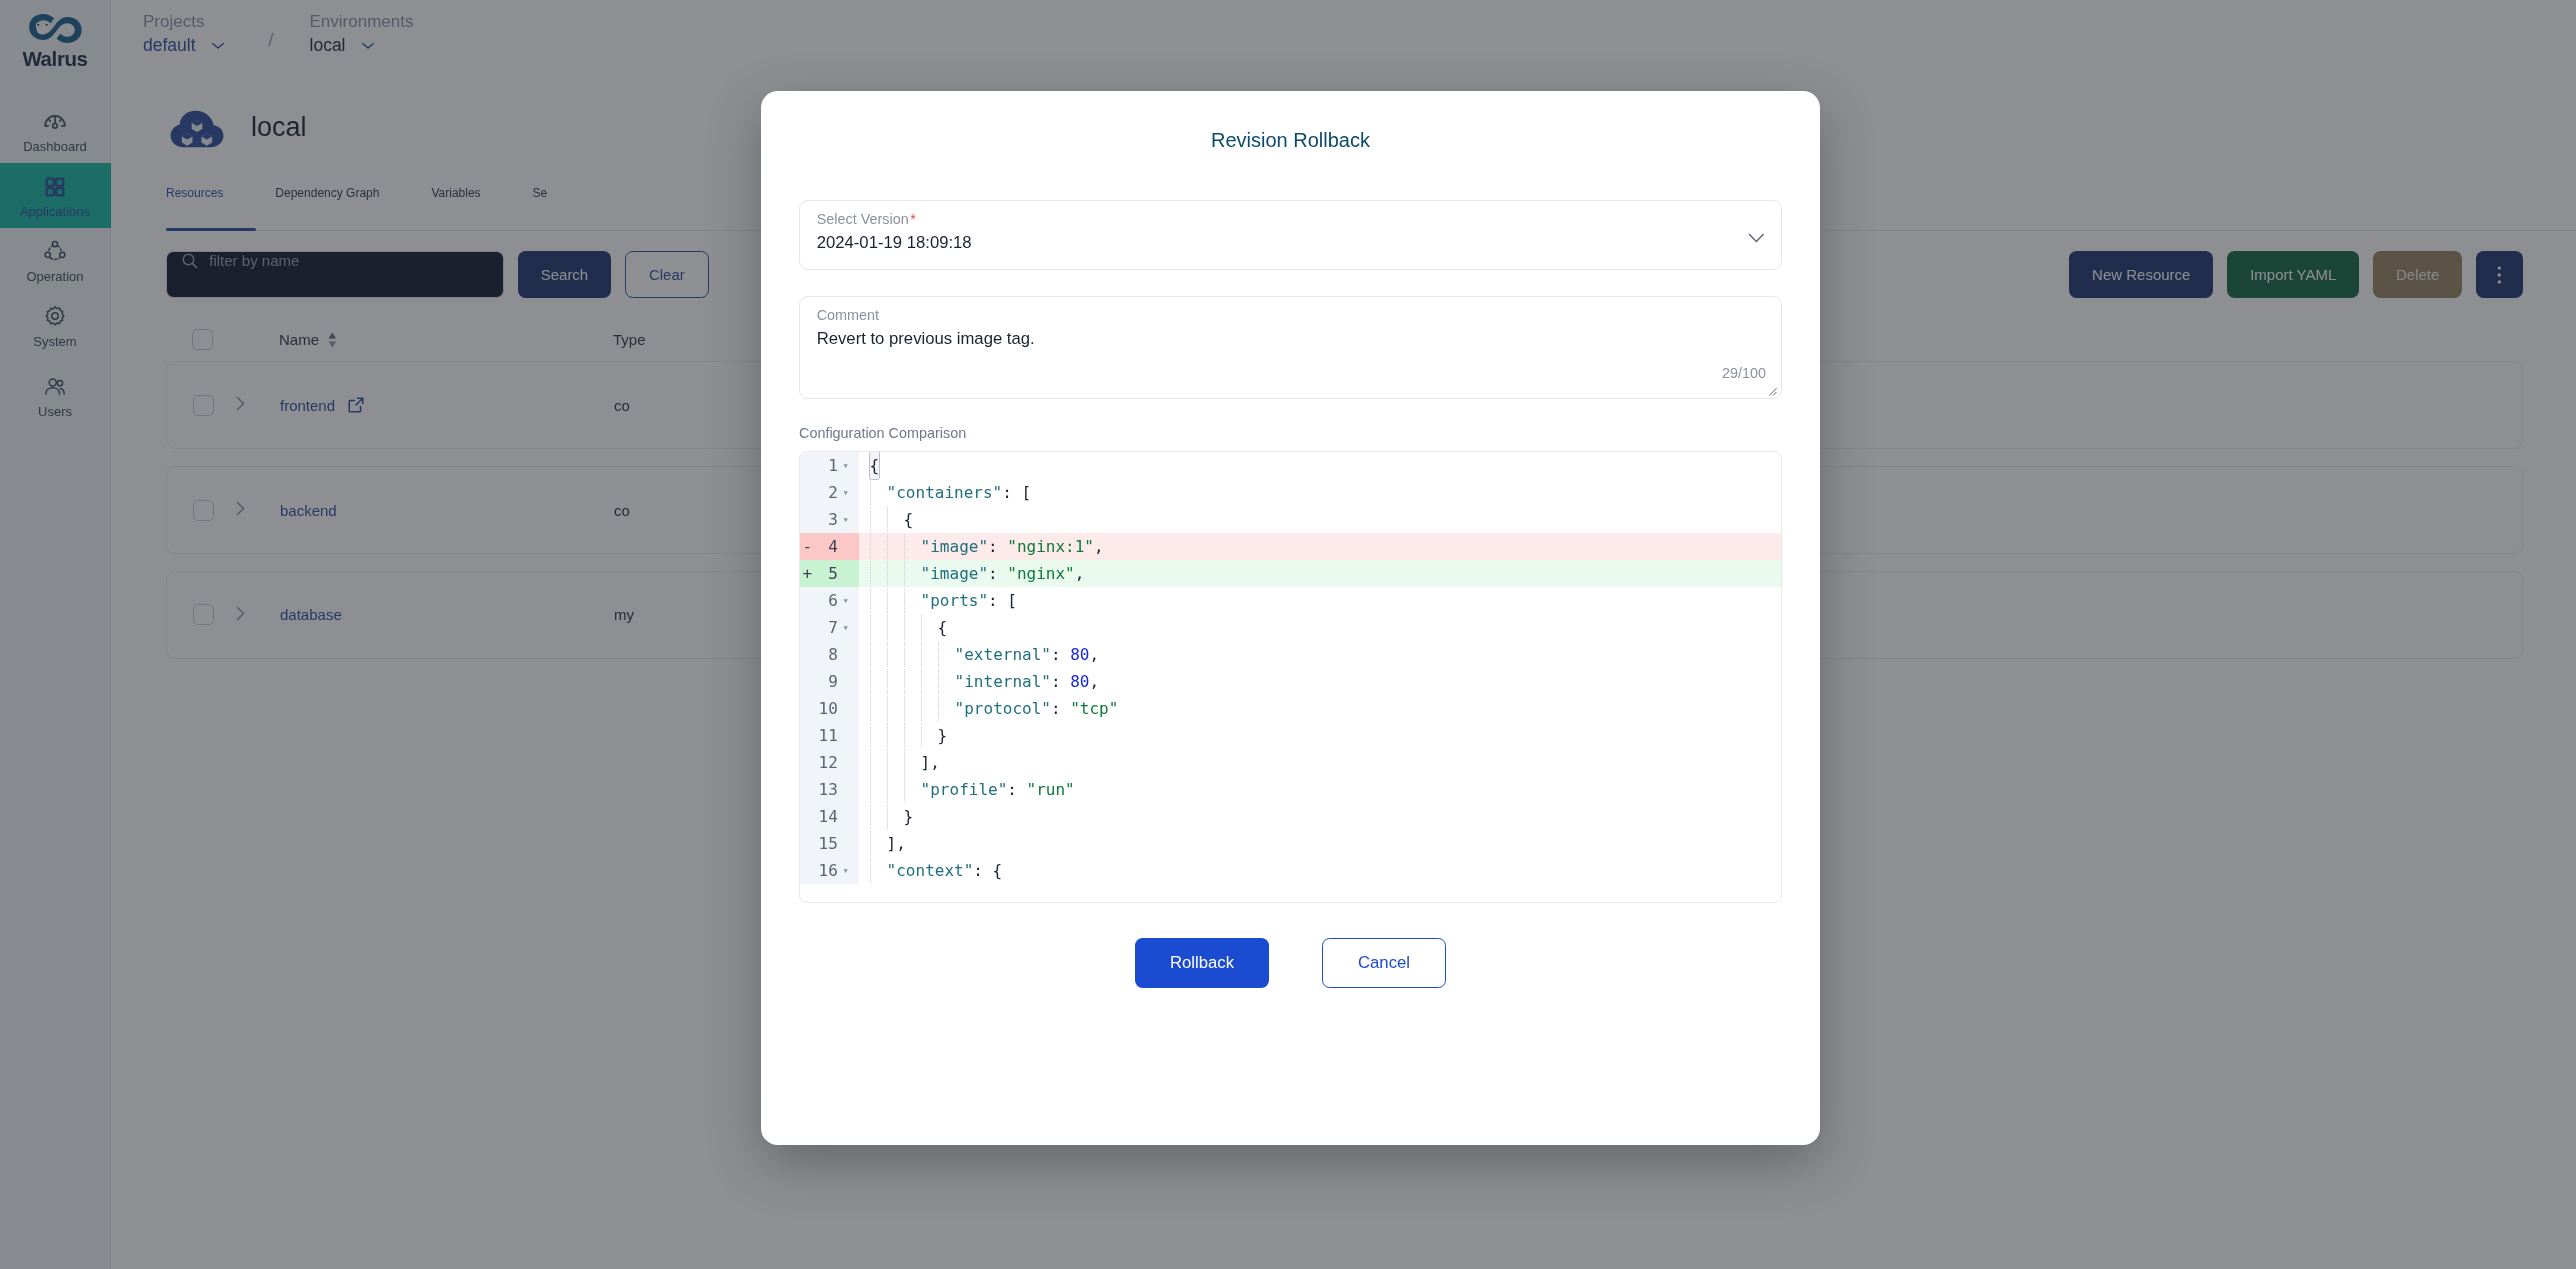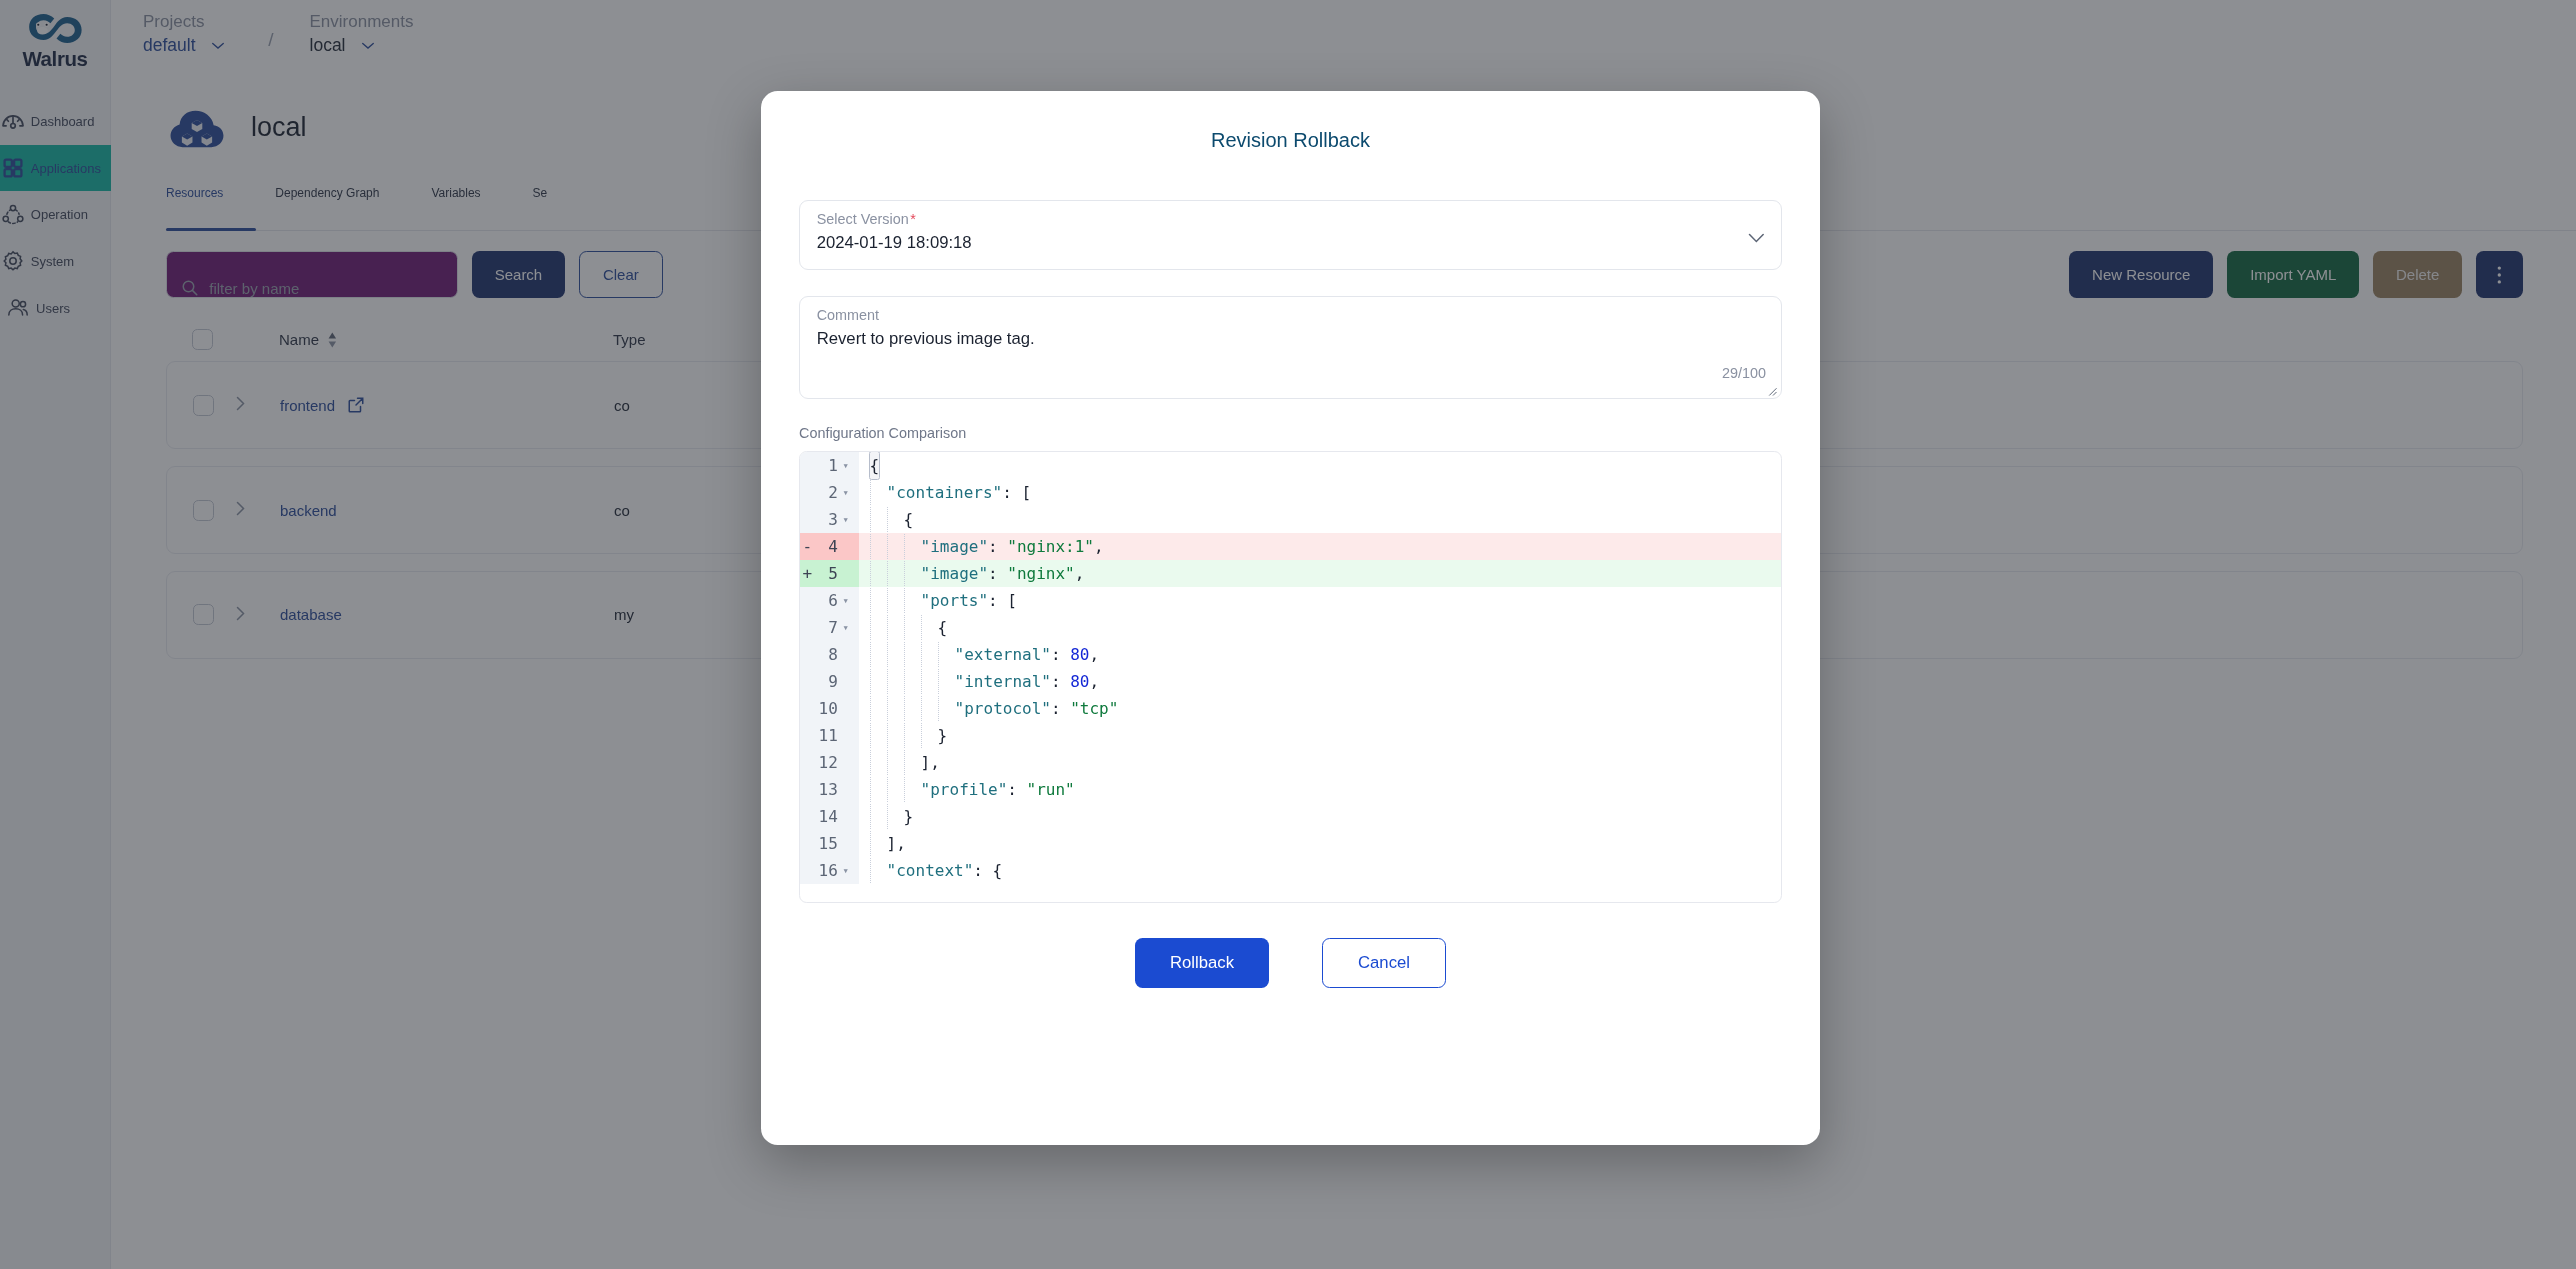--- a/index.html
+++ b/index.html
@@ -21,21 +21,21 @@
     display: flex; flex-direction: column;
     align-items: center;
     padding-top: 10.6px;
     border-right: 0.8px solid #e6e8ee;
   }
   .brand { display:flex; flex-direction:column; align-items:center; margin-bottom: 27px; }
   .brand-mark { width: 64px; height: 35px; }
   .brand-name { font-size: 20.5px; font-weight: 700; color: #1f2b45; letter-spacing: -0.4px; margin-top: 1.5px; }
   .nav-item {
     width: 111px; padding: 10.6px 0 10px;
-    display: flex; align-items: center; gap: 5.3px;
+    display: flex; flex-direction: column; align-items: center; gap: 5.3px;
     cursor: pointer;
   }
   .nav-item.active { background: #14b8a6; }
   .nav-icon { width: 26px; height: 26px; display:block; }
   .nav-label { font-size: 13px; color: #41495c; line-height: 1; }
   .nav-item.active .nav-label { color: #2b4c9b; font-weight: 500; }
 
   
   .main { flex: 1; display: flex; flex-direction: column; min-width: 0; position: relative; }
 
@@ -53,22 +53,22 @@
   .page-title { font-size: 27px; color: #1b2230; }
 
   .tabs { display: flex; gap: 0; padding: 0 0 0 55px; margin-top: 16.7px; height: 44px; }
   .tab { font-size: 12px; color: #2e3647; padding: 0 0 12px; margin-right: 52px; white-space: nowrap; cursor: pointer; }
   .tab.active { color: #2b4c9b; }
   .tabs-rule { height: 0.8px; background: #e4e6ec; margin: 0 0 0 55px; position: relative; }
   .tabs-rule::after { content:""; position:absolute; left:0; top:-1.5px; width: 90px; height: 3px; background: #2b4c9b; border-radius: 1.5px; }
 
   .toolbar { display: flex; align-items: center; padding: 21px 53px 0 55px; gap: 13.7px; }
   .search-box {
-    width: 292px; height: 47px; border: 0.8px solid #dfe2e9; border-radius: 7.6px;
-    display: flex; align-items: flex-end; gap: 10.6px; padding: 0 13.7px; background: #701a75;
+    width: 338px; height: 47px; border: 0.8px solid #dfe2e9; border-radius: 7.6px;
+    display: flex; align-items: flex-start; gap: 10.6px; padding: 0 13.7px; background: #0f172a;
   }
   .search-box .ph { font-size: 15px; color: #9aa1b0; }
   .btn { border-radius: 7.6px; font-size: 15px; height: 47px; padding: 0 23px;
          display: inline-flex; align-items: center; justify-content: center; cursor: pointer; white-space: nowrap; }
   .btn-primary-dark { background: #1e326e; color: #fff; }
   .btn-outline { background: #fff; color: #2b4c9b; border: 0.8px solid #2b4c9b; }
   .spacer { flex: 1; }
   .btn-navy { background: #1e326e; color: #fff; }
   .btn-green { background: #11663f; color: #fff; }
   .btn-tan { background: #9a8361; color: #eee; }

